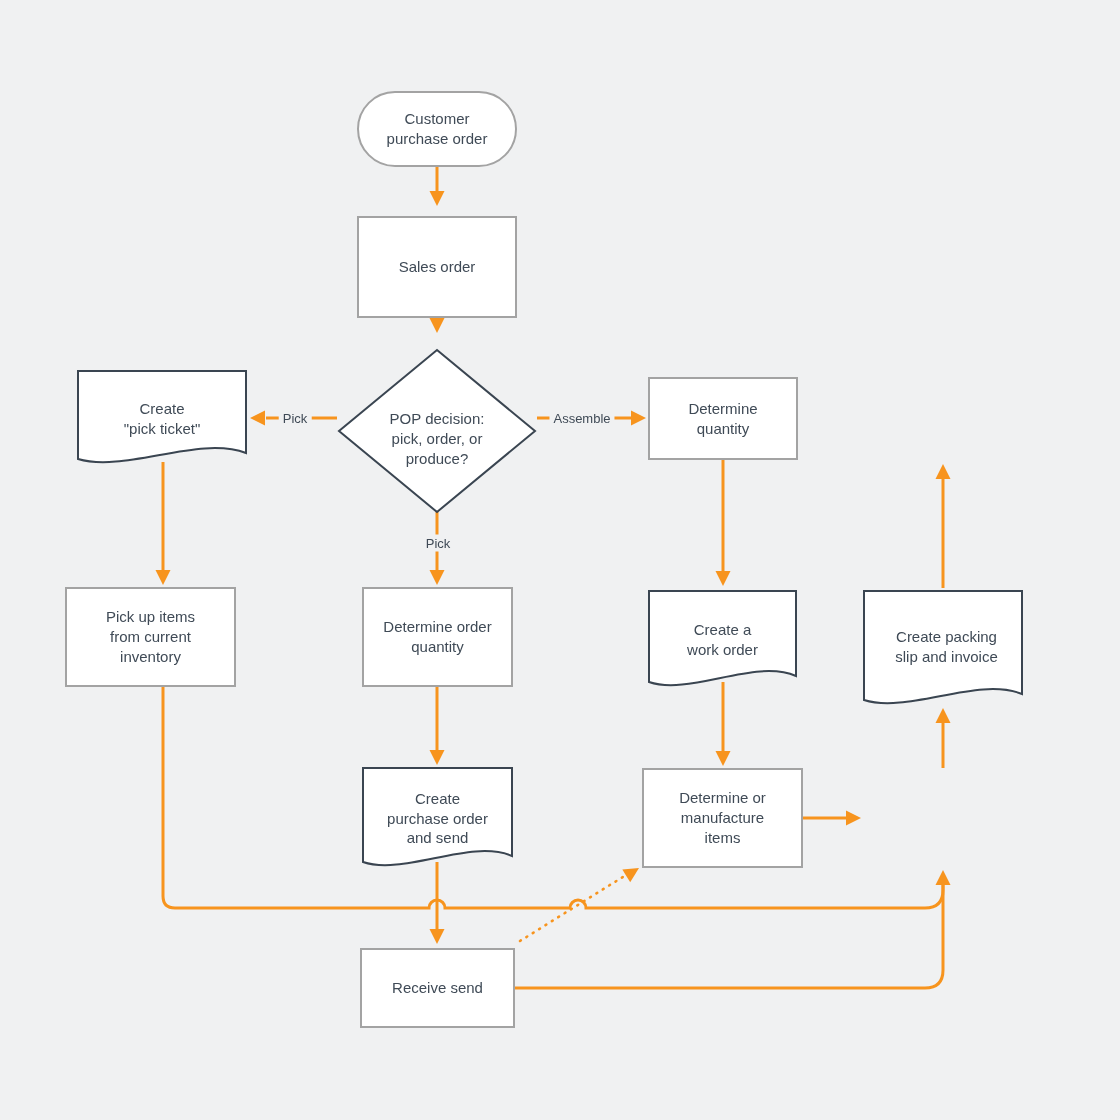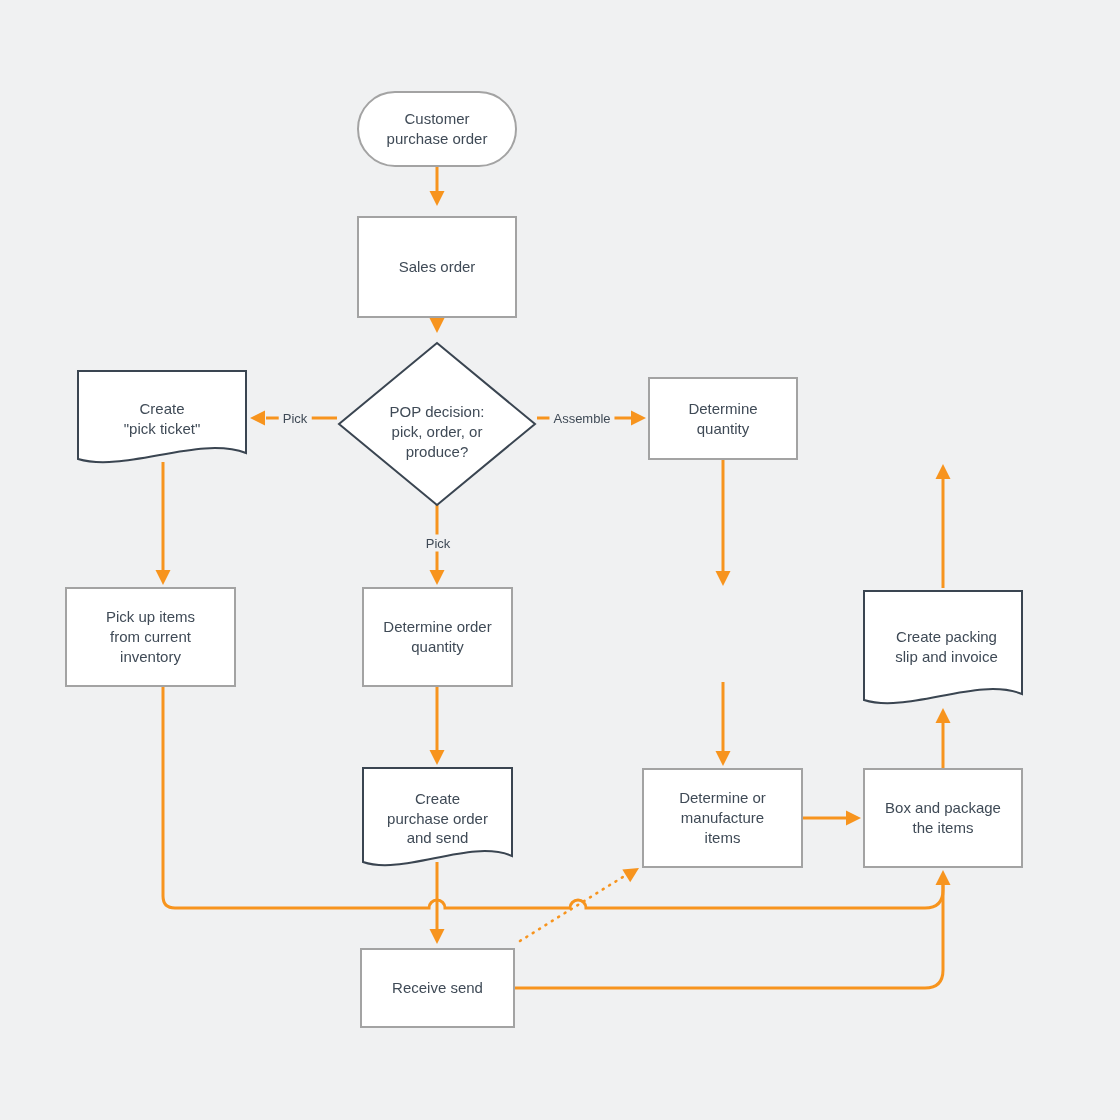--- a/index.html
+++ b/index.html
@@ -64,21 +64,21 @@
 
   <div class="node terminator" style="left:357px;top:91px;width:160px;height:76px">
     <span>Customer
 purchase order</span>
   </div>
 
   <div class="node process" style="left:357px;top:216px;width:160px;height:102px">
     <span>Sales order</span>
   </div>
 
-  <div class="node svgnode" style="left:337px;top:341px;width:200px;height:166px">
+  <div class="node svgnode" style="left:337px;top:348px;width:200px;height:166px">
     <svg width="200" height="166" viewBox="0 0 200 166">
       <polygon points="100,2 198,83 100,164 2,83" fill="#ffffff" stroke="#3a4551" stroke-width="2"></polygon>
     </svg>
     <div class="svglabel">POP decision:
 pick, order, or
 produce?</div>
   </div>
 
   <div class="node svgnode" style="left:77px;top:370px;width:170px;height:97px">
     <svg width="170" height="97" viewBox="0 0 170 97">
@@ -98,20 +98,27 @@
     <span>Pick up items
 from current
 inventory</span>
   </div>
 
   <div class="node process" style="left:362px;top:587px;width:151px;height:100px">
     <span>Determine order
 quantity</span>
   </div>
 
+  <div class="node svgnode" style="left:648px;top:590px;width:149px;height:100px">
+    <svg width="149" height="100" viewBox="0 0 149 100">
+      <path d="M1,1 H148 V86 C107,68 42,106 1,92 Z" fill="#ffffff" stroke="#3a4551" stroke-width="2"></path>
+    </svg>
+    <div class="svglabel doc-label">Create a
+work order</div>
+  </div>
 
   <div class="node svgnode" style="left:863px;top:590px;width:167px;height:120px">
     <svg width="160" height="120" viewBox="0 0 160 120">
       <path d="M1,1 H159 V104 C115,86 45,124 1,110 Z" fill="#ffffff" stroke="#3a4551" stroke-width="2"></path>
     </svg>
     <div class="svglabel doc-label tall">Create packing
 slip and invoice</div>
   </div>
 
   <div class="node svgnode" style="left:362px;top:767px;width:151px;height:103px">
@@ -122,24 +129,20 @@
 purchase order
 and send</div>
   </div>
 
   <div class="node process" style="left:642px;top:768px;width:161px;height:100px">
     <span>Determine or
 manufacture
 items</span>
   </div>
 
-  <div class="node process" style="left:863px;top:768px;width:160px;height:100px">
-    <span>Box and package
-the items</span>
-  </div>
 
   <div class="node process" style="left:360px;top:948px;width:155px;height:80px">
     <span>Receive send</span>
   </div>
 
   <div class="edge-label" style="left:295px;top:418px">Pick</div>
   <div class="edge-label" style="left:582px;top:418px">Assemble</div>
   <div class="edge-label" style="left:438px;top:543px">Pick</div>
 
 </div>

